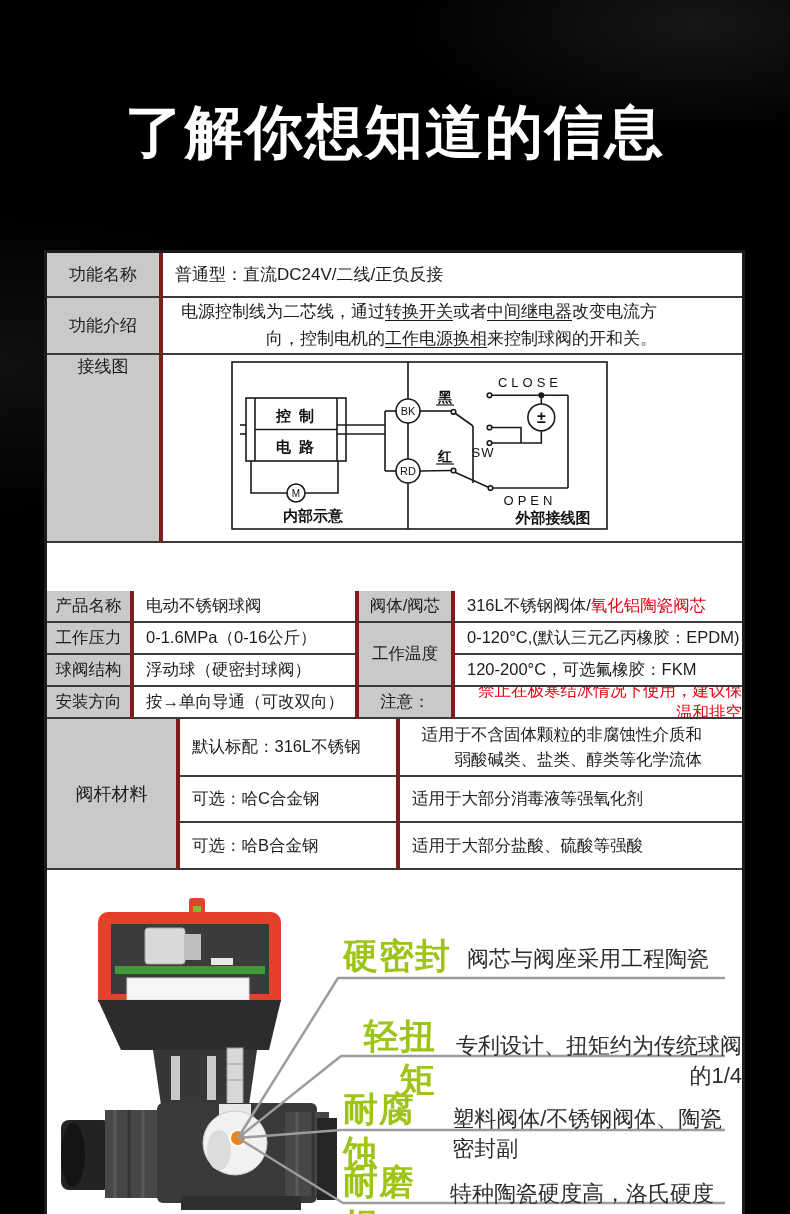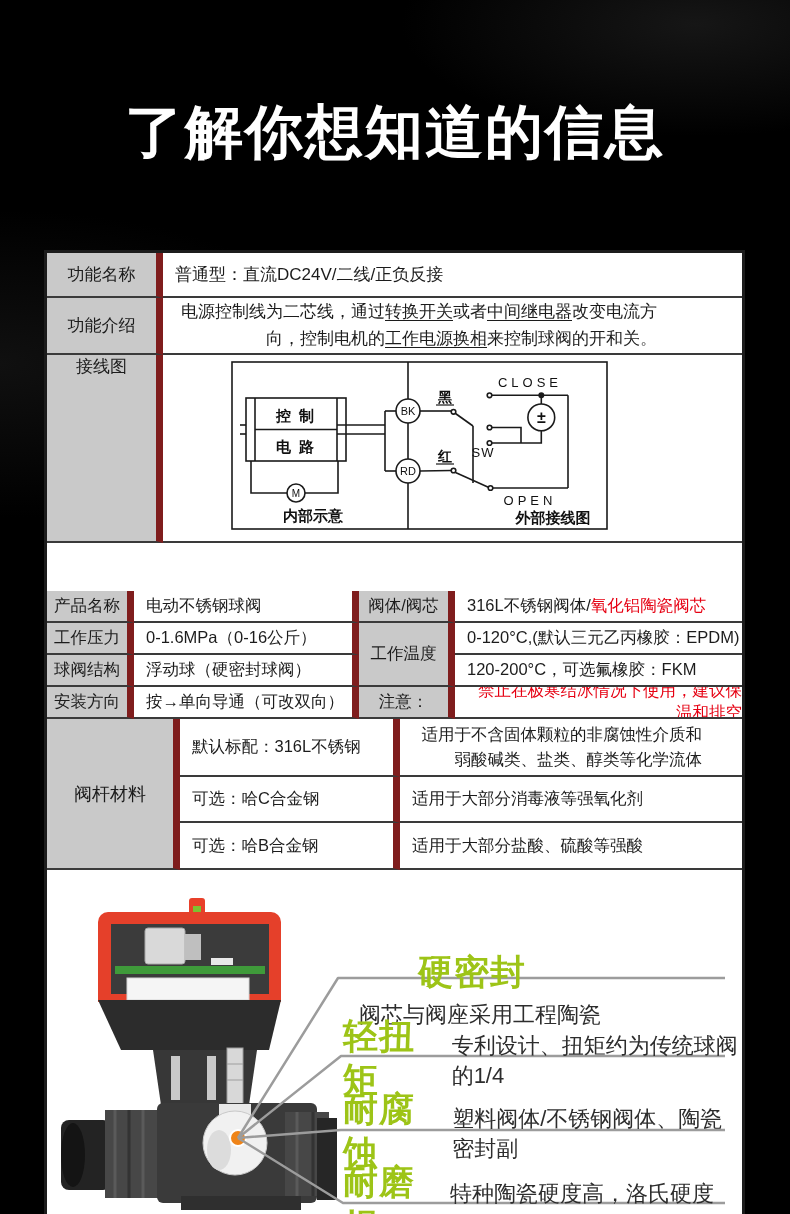--- a/index.html
+++ b/index.html
@@ -6,21 +6,21 @@
   body { background:#000; font-family:"Liberation Sans", sans-serif; }
   .page { position:relative; width:790px; height:1214px; background:#000; overflow:hidden; margin:0 auto;
           background-image: radial-gradient(ellipse 420px 160px at 88% 2%, #161616, transparent 70%),
                             radial-gradient(ellipse 500px 220px at 0% 30%, #101010, transparent 70%); }
   .main-title { position:absolute; top:94px; left:0; width:100%; text-align:center;
                 color:#fff; font-size:58px; font-weight:900; letter-spacing:2px; }
   .card { position:absolute; left:44px; top:250px; width:701px; height:964px;
           background:#fff; border:3px solid #1c1c1c; }
   
   .grid { display:grid; width:100%; }
-  .cell { border-right:7px solid #7f1d1d; border-bottom:2px solid #3a3a3a;
+  .cell { border-right:4px solid #7f1d1d; border-bottom:2px solid #3a3a3a;
           display:flex; align-items:center; font-size:17px; color:#1c1c1c; overflow:hidden; }
   .cell.last { border-right:none; }
   .gray { background:#c9c9c9; justify-content:center; text-align:center; }
   .pad  { padding-left:12px;text-align:right; }
   .tbl1 { grid-template-columns:116px 1fr; grid-template-rows:45px 57px 188px; }
   .tbl2 { grid-template-columns:87px 225px 96px 1fr; grid-template-rows:32px 32px 32px 32px; font-size:16px;margin-top:48px; }
   .tbl3 { grid-template-columns:133px 220px 1fr; grid-template-rows:58px 46px 47px; }
   .tbl2 .cell, .tbl3 .cell { font-size:16.5px; }
   .label-top { align-items:flex-start; }
   .intro-text { width:482px; line-height:1.55; font-size:17px; }
@@ -29,21 +29,21 @@
   .note-val { font-size:14.5px; }
   .wrap2 { width:290px; line-height:1.5; }
   .diagram-holder { display:block; padding:6px 0 0 68px; }
   
   .bottom { position:relative; width:695px; height:389px; background:#fff; }
   .leader-svg { position:absolute; left:0; top:0; width:695px; height:389px; }
   .valve-svg  { position:absolute; left:14px; top:28px; }
   .feature { position:absolute; left:296px; display:flex; align-items:center; }
   .feature .f-title { color:#9dc417; font-size:35px; font-weight:900; letter-spacing:1px; line-height:44px; }
   .feature .f-desc  { margin-left:16px; margin-top:6px; font-size:22px; color:#2d2d2d; }
-  .f1 { top:80px;flex-direction:column; } .f2 { top:144px; } .f3 { top:217px; } .f4 { top:290px; }
+  .f1 { top:64px; } .f2 { top:144px;text-align:right; } .f3 { top:217px; } .f4 { top:290px; }
   
   .dg-text { font-family:"Liberation Sans", sans-serif; fill:#111; }
 </style>
 </head>
 <body>
 
 <div class="page">
 
   <h1 class="main-title">了解你想知道的信息</h1>
 

